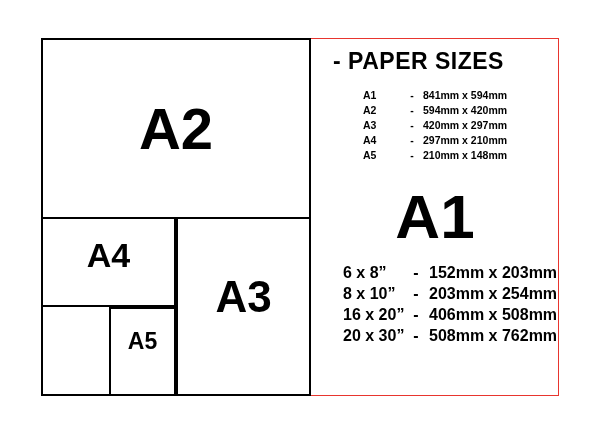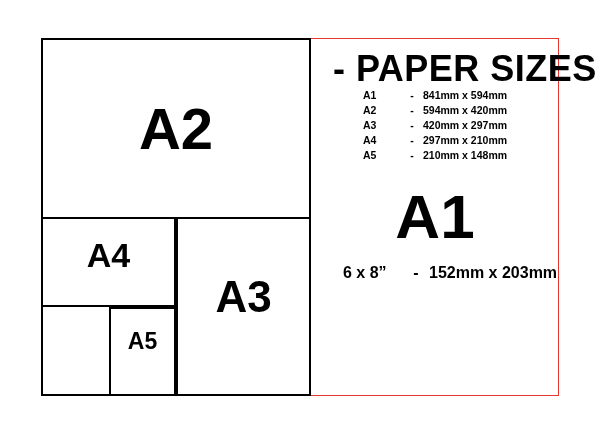--- a/index.html
+++ b/index.html
@@ -121,21 +121,21 @@
     left: 311px;
     top: 38px;
     width: 248px;
     height: 358px;
   }
 
   #panel-title {
     position: absolute;
     left: 22px;
     top: 10px;
-    font-size: 36px;
+    font-size: 23px;
     font-weight: bold;
     letter-spacing: 0.5px;
     white-space: nowrap;
   }
 
   .spec-table {
     position: absolute;
     border-collapse: collapse;
     font-size: 10.5px;
     font-weight: bold;
@@ -238,17 +238,32 @@
 
     <div id="a1-big-label">A1</div>
 
     <table class="spec-table" id="imperial-table">
       <tbody>
         <tr>
           <td class="name">6 x 8”</td>
           <td class="dash">-</td>
           <td class="dim">152mm x 203mm</td>
         </tr>
+        <tr>
+          <td class="name">8 x 10”</td>
+          <td class="dash">-</td>
+          <td class="dim">203mm x 254mm</td>
+        </tr>
+        <tr>
+          <td class="name">16 x 20”</td>
+          <td class="dash">-</td>
+          <td class="dim">406mm x 508mm</td>
+        </tr>
+        <tr>
+          <td class="name">20 x 30”</td>
+          <td class="dash">-</td>
+          <td class="dim">508mm x 762mm</td>
+        </tr>
       </tbody>
     </table>
 
   </div>
 </div>
 
 </body></html>

